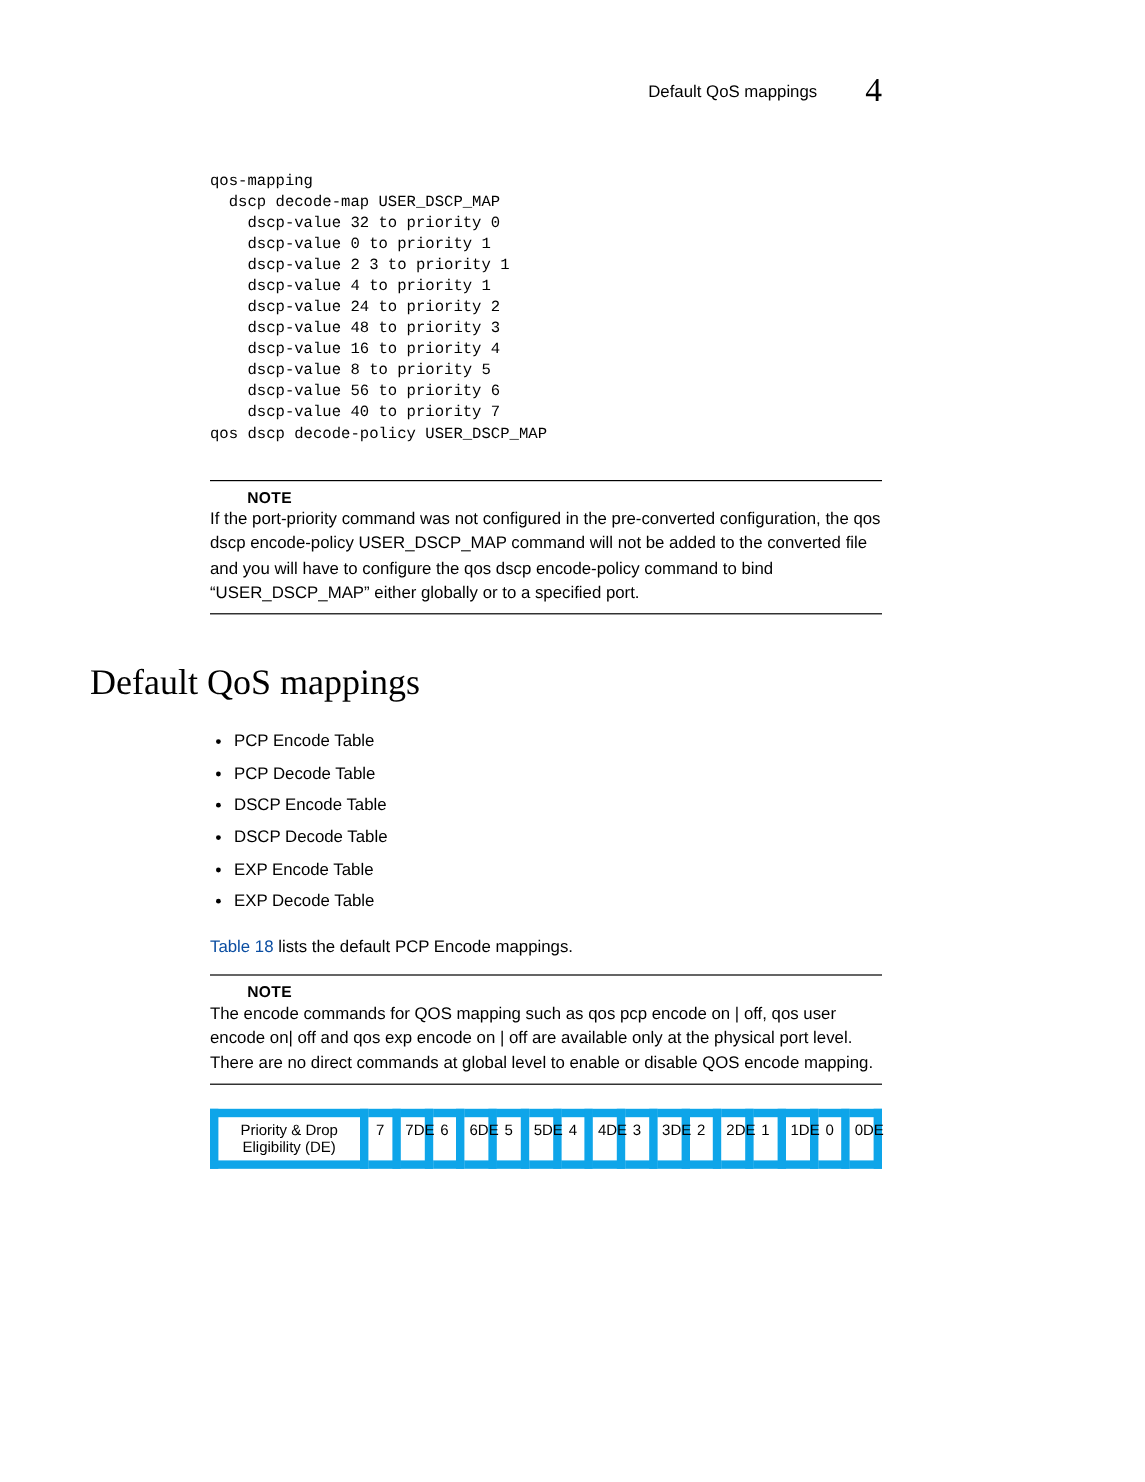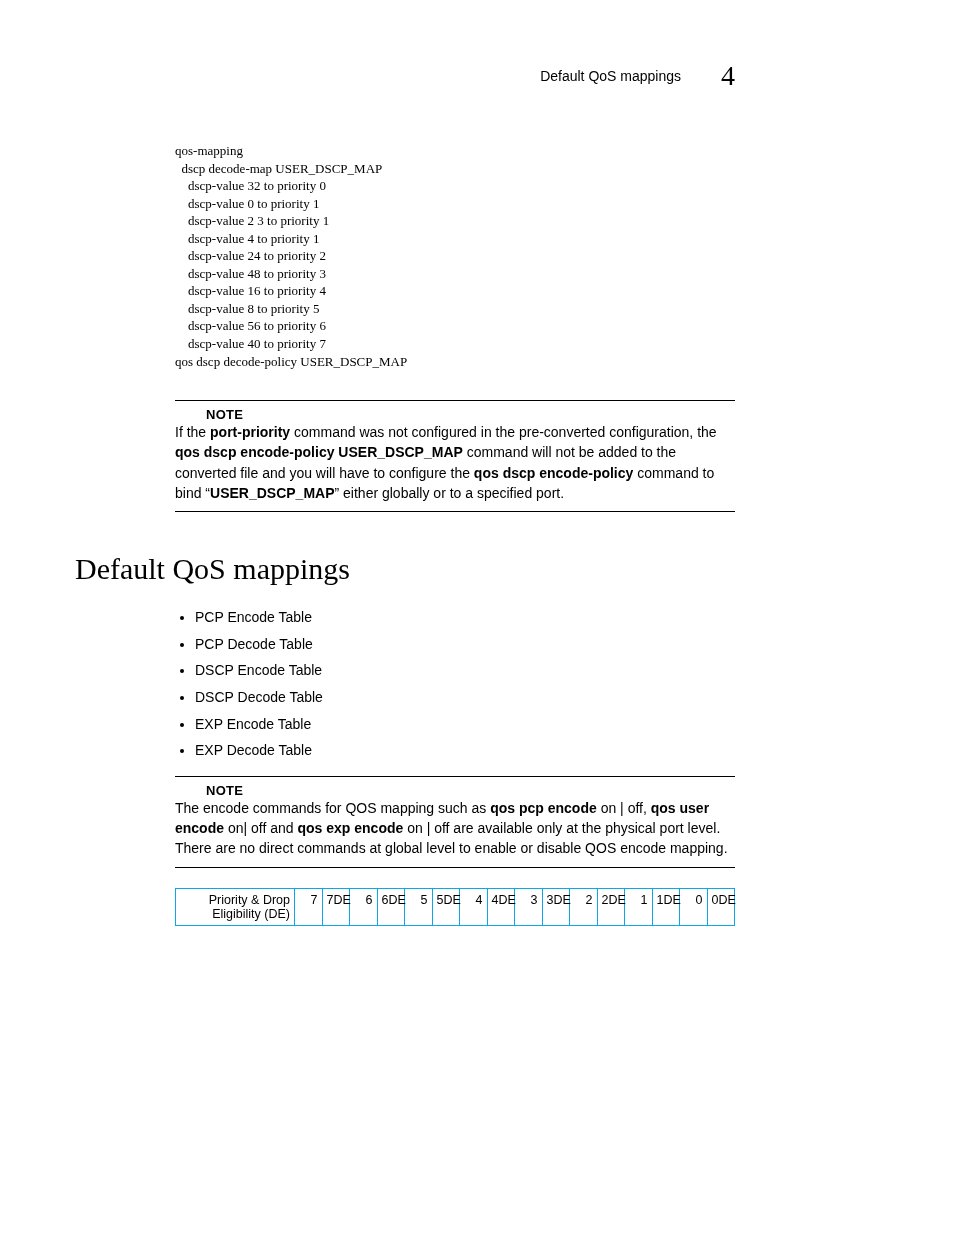--- a/index.html
+++ b/index.html
@@ -29,41 +29,41 @@
   }
   .chapnum {
     font-size: 28px;
     font-weight: 400;
     font-family: Georgia, 'Times New Roman', serif;
   }
   .content-indent {
     margin-left: 100px;
   }
   pre.code {
-    font-family: Liberation Serif, serif;
+    font-family: Liberation Mono, monospace;
     font-size: 13px;
     line-height: 1.35;
     margin: 0 0 30px 0;
     white-space: pre;
   }
   .rule {
     border-top: 1px solid #000;
     margin: 8px 0 6px 0;
   }
   .note-label {
     font-weight: bold;
     font-size: 13px;
     letter-spacing: 0.3px;
     margin-left: 31px;
   }
   .note-body, .para {
     font-size: 14px;
     line-height: 1.45;
   }
-  .bold { font-weight: bold; }
+  .bold { font-weight: normal; }
   h2.section {
     font-family: Georgia, 'Times New Roman', serif;
     font-weight: 400;
     font-size: 30px;
     margin: 40px 0 18px 0;
   }
   ul.bullets {
     list-style: disc;
     padding-left: 20px;
     margin: 10px 0 12px 0;
@@ -82,23 +82,23 @@
     display: inline-block;
     width: 120px;
   }
   table.data {
     border-collapse: collapse;
     width: 100%;
     font-size: 12.5px;
     table-layout: fixed;
   }
   table.data th, table.data td {
-    border: 1px solid #0ea5e9;
+    border: 7px solid #0ea5e9;
     padding: 4px 4px;
-    text-align: right;
+    text-align: center;
     vertical-align: top;
     font-weight: normal;
   }
   table.data th {
     font-weight: normal;
   }
   .col-first { width: 110px; }
   .note-block { margin-bottom: 20px; }
 </style>
 </head>
@@ -142,20 +142,23 @@
 
     <ul class="bullets">
       <li>PCP Encode Table</li>
       <li>PCP Decode Table</li>
       <li>DSCP Encode Table</li>
       <li>DSCP Decode Table</li>
       <li>EXP Encode Table</li>
       <li>EXP Decode Table</li>
     </ul>
 
+    <p class="para">
+      <span class="link">Table 18</span><span> lists the default PCP Encode mappings.</span>
+    </p>
 
     <div class="note-block">
       <div class="rule"></div>
       <div class="note-label">NOTE</div>
       <div class="note-body">
         <span>The encode commands for QOS mapping such as </span><span class="bold">qos pcp encode</span><span> on | off, </span><span class="bold">qos user encode</span><span> on| off and </span><span class="bold">qos exp encode</span><span> on | off are available only at the physical port level. There are no direct commands at global level to enable or disable QOS encode mapping.</span>
       </div>
       <div class="rule"></div>
     </div>
 

